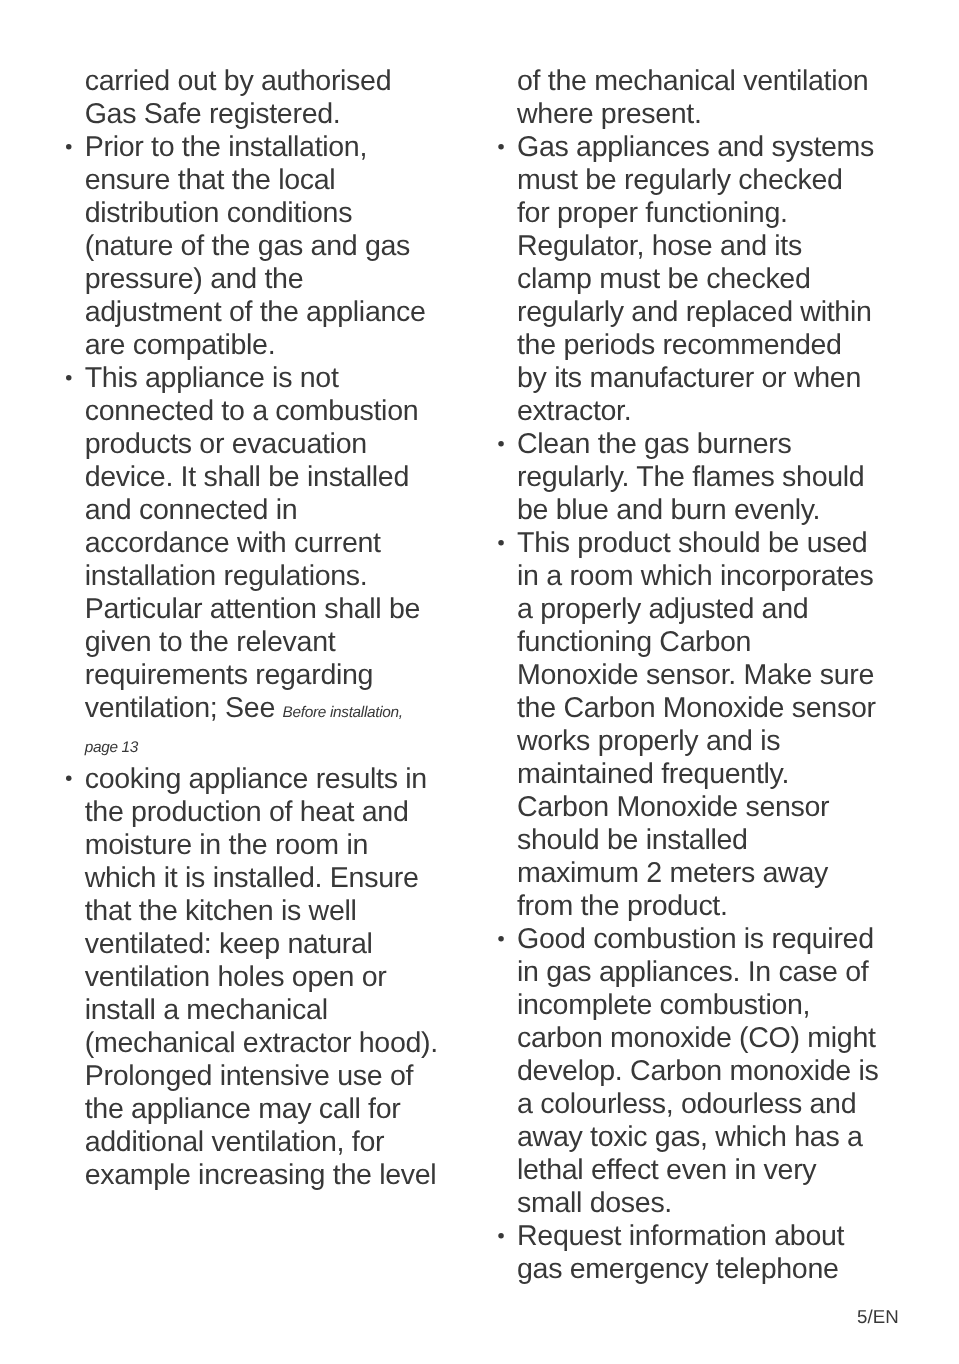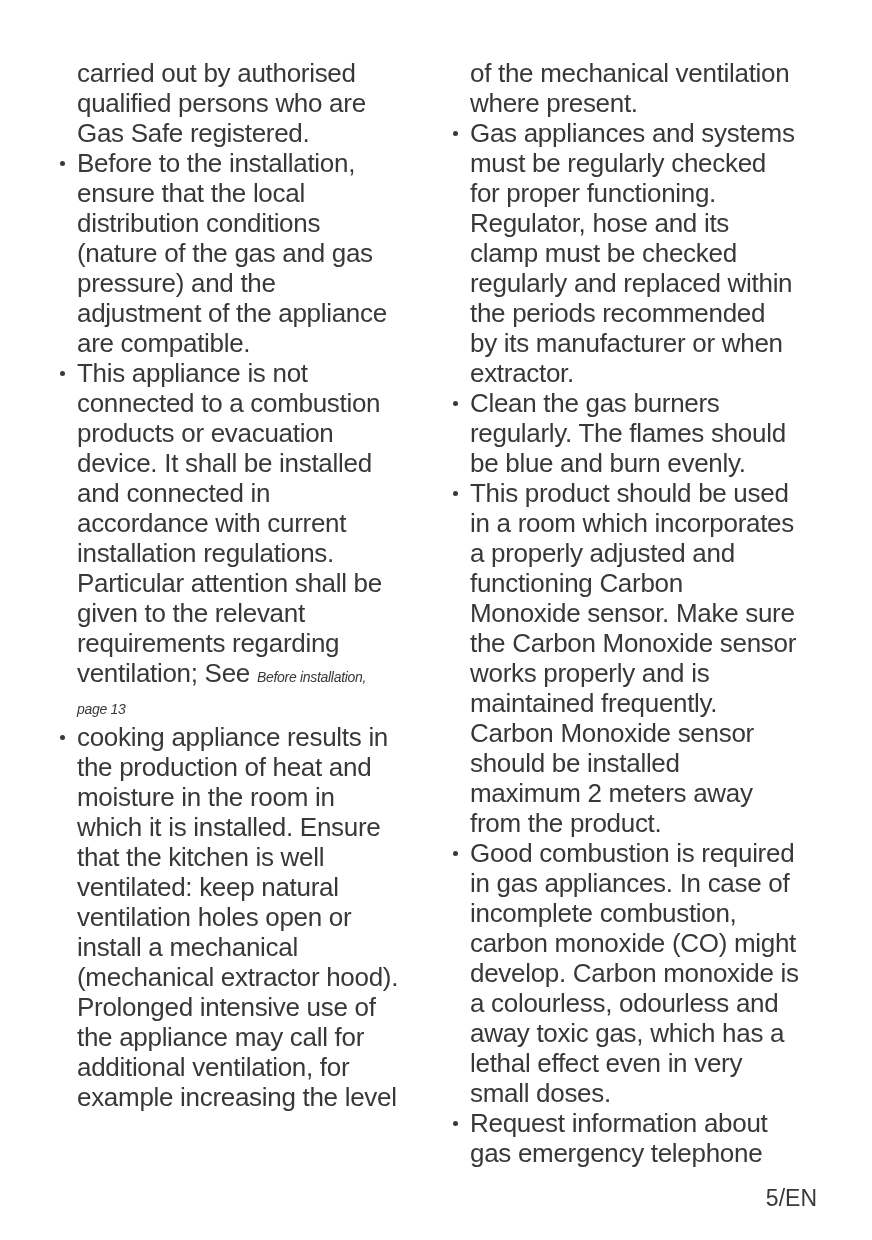--- a/index.html
+++ b/index.html
@@ -44,40 +44,39 @@
     white-space: nowrap;
     letter-spacing: -0.3px;
   }
   .line .bold { font-weight: 700; }
   .line .ref  { font-style: italic; font-size: 14px; }
   .line.ref-line { line-height: 26px; }
   .footer {
     position: absolute;
     top: 1186px;
     right: 55px;
-    font-size: 23px;
+    font-size: 17px;
     line-height: 24px;
   }
 </style>
 </head>
 <body>
 
 <div class="page" style="background: rgb(255, 255, 255); text-decoration: underline;">
   <div class="col col-left">
       <div class="item">
         <div>
           <div class="line"><span>carried out by authorised</span></div>
-          <div class="line"><span>qualified persons who are</span></div>
           <div class="line"><span>Gas Safe registered.</span></div>
         </div>
       </div>
       <div class="item has-bullet">
         <span class="bullet"></span>
         <div>
-          <div class="line"><span>Before to the installation,</span></div>
+          <div class="line"><span>Prior to the installation,</span></div>
           <div class="line"><span>ensure that the local</span></div>
           <div class="line"><span>distribution conditions</span></div>
           <div class="line"><span>(nature of the gas and gas</span></div>
           <div class="line"><span>pressure) and the</span></div>
           <div class="line"><span>adjustment of the appliance</span></div>
           <div class="line"><span>are compatible.</span></div>
         </div>
       </div>
       <div class="item has-bullet">
         <span class="bullet"></span>

